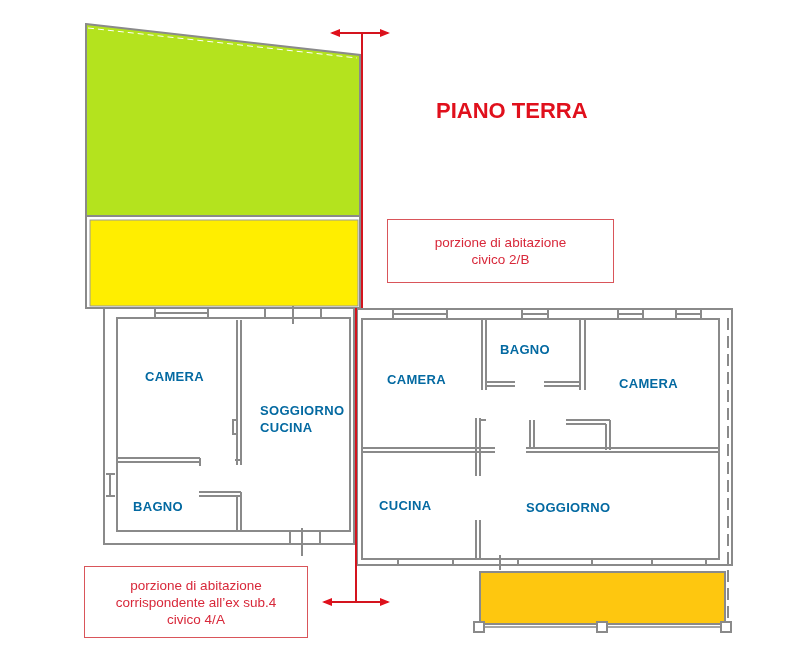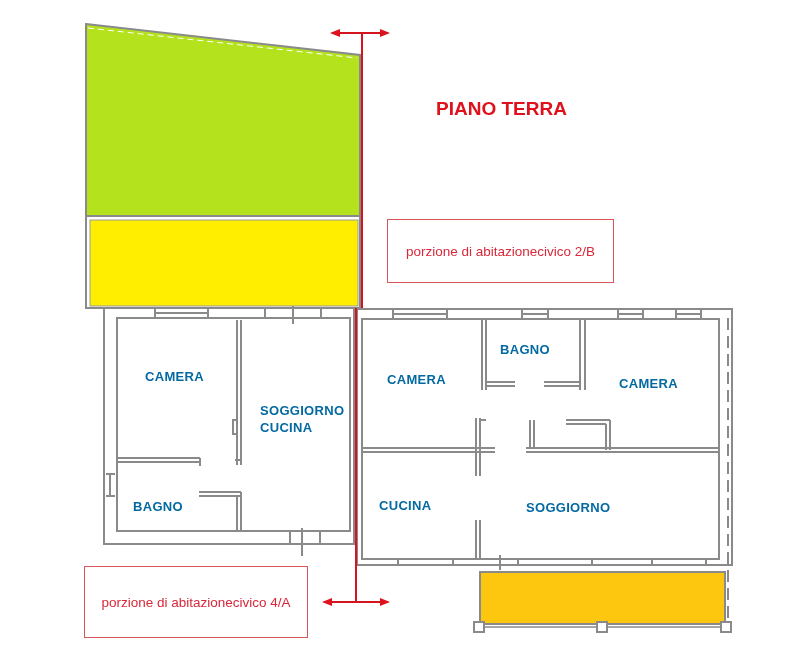--- a/index.html
+++ b/index.html
@@ -1,20 +1,20 @@
 <!DOCTYPE html>
 <html><head>
   <meta charset="utf-8">
   <style>
     html, body { margin: 0; padding: 0; background: #ffffff; }
     body { width: 800px; height: 648px; position: relative; overflow: hidden; font-family: "Liberation Sans", sans-serif; }
     #plan { position: absolute; left: 0; top: 0; width: 800px; height: 648px; }
     .lbl { position: absolute; font-family: "Liberation Sans", sans-serif; font-weight: bold; color: #0369a1; font-size: 13px; letter-spacing: 0.3px; white-space: nowrap; }
-    .title { position: absolute; font-family: "Liberation Sans", sans-serif; font-weight: bold; color: #e0101c; font-size: 19px; white-space: nowrap; }
-    .note { position: absolute; border: 1.5px solid #d9555a; box-sizing: border-box; display: flex; align-items: center; justify-content: center; color: #d8283a; font-size: 13.5px; line-height: 17px; text-align: center; font-family: "Liberation Sans", sans-serif; background: #ffffff; }
+    .title { position: absolute; font-family: "Liberation Sans", sans-serif; font-weight: bold; color: #e0101c; font-size: 22px; white-space: nowrap; }
+    .note { position: absolute; border: 1.5px solid #d9555a; box-sizing: border-box; display: flex; flex-direction: column; align-items: center; justify-content: center; color: #d8283a; font-size: 13.5px; line-height: 17px; text-align: center; font-family: "Liberation Sans", sans-serif; background: #ffffff; }
   </style>
 </head>
 <body>
 
 <svg id="plan" viewBox="0 0 800 648" xmlns="http://www.w3.org/2000/svg">
   <defs>
     <marker id="arrowhead" markerWidth="10" markerHeight="8" refX="8" refY="4" orient="auto" markerUnits="userSpaceOnUse">
       <path d="M0,0 L10,4 L0,8 z" fill="#e0101c"></path>
     </marker>
   </defs>
@@ -140,20 +140,21 @@
 </svg>
 
 <div class="title" style="left:436px; top:98px;">PIANO TERRA</div>
 
 <div class="note" style="left:387px; top:219px; width:227px; height:64px;">
   <span>porzione di abitazione</span>
   <span>civico 2/B</span>
 </div>
 <div class="note" style="left:84px; top:566px; width:224px; height:72px;">
   <span>porzione di abitazione</span>
+  <span>corrispondente all’ex sub.4</span>
   <span>civico 4/A</span>
 </div>
 
 <div class="lbl" style="left:145px; top:369px;">CAMERA</div>
 <div class="lbl" style="left:260px; top:403px;">SOGGIORNO</div>
 <div class="lbl" style="left:260px; top:420px;">CUCINA</div>
 <div class="lbl" style="left:133px; top:499px;">BAGNO</div>
 
 <div class="lbl" style="left:387px; top:372px;">CAMERA</div>
 <div class="lbl" style="left:500px; top:342px;">BAGNO</div>

